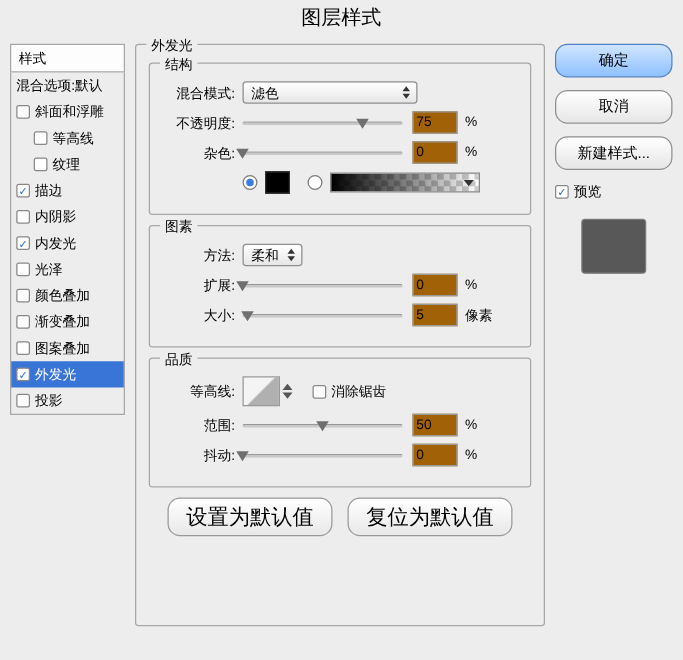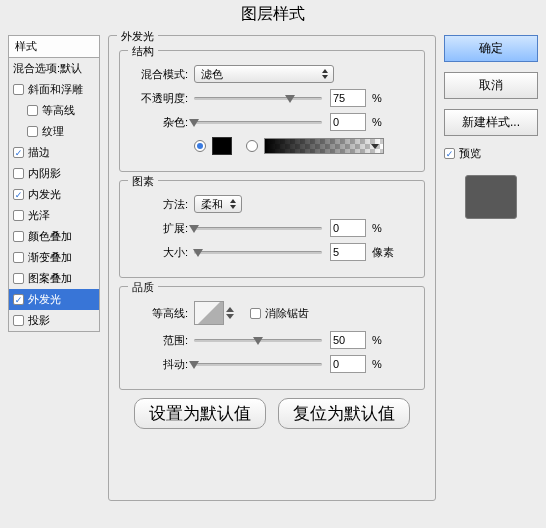--- a/index.html
+++ b/index.html
@@ -21,36 +21,36 @@
 .outer-fs { height: 466px; }
 .inner-fs { margin-top: 6px; }
 .frow { display: flex; align-items: center; margin: 6px 0; }
 .flabel { width: 64px; text-align: right; padding-right: 6px; }
 .select { border: 1px solid #8e8e8e; border-radius: 3px; background: linear-gradient(#fff,#e6e6e6); height: 18px; display: inline-flex; align-items: center; padding: 0 18px 0 6px; position: relative; }
 .select::after { content: ""; position: absolute; right: 5px; top: 3px; width: 0; height: 0; border-left: 3px solid transparent; border-right: 3px solid transparent; border-bottom: 4px solid #333; }
 .select::before { content: ""; position: absolute; right: 5px; bottom: 3px; width: 0; height: 0; border-left: 3px solid transparent; border-right: 3px solid transparent; border-top: 4px solid #333; }
 .slider { position: relative; width: 128px; height: 14px; }
 .slider .track { position: absolute; top: 6px; left: 0; right: 0; height: 3px; background: #c8c8c8; border-top: 1px solid #9a9a9a; border-radius: 2px; }
 .slider .thumb { position: absolute; top: 4px; width: 0; height: 0; border-left: 5px solid transparent; border-right: 5px solid transparent; border-top: 8px solid #6f6f6f; transform: translateX(-5px); }
-.numbox { width: 36px; height: 18px; border: 1px solid #9a9a9a; background: #ffffff; text-align: left; padding: 0 2px; font-size: 11px; }
+.numbox { width: 36px; height: 18px; border: 1px solid #9a9a9a; background: #a16207; text-align: left; padding: 0 2px; font-size: 11px; }
 .unit { margin-left: 6px; }
 .radio { width: 12px; height: 12px; border: 1px solid #7a7a7a; border-radius: 50%; background: #fff; display: inline-flex; align-items: center; justify-content: center; }
 .radio.on::after { content: ""; width: 6px; height: 6px; background: #3a7be0; border-radius: 50%; }
 .black-sw { width: 20px; height: 18px; background: #000; border: 1px solid #333; }
 .grad { width: 120px; height: 16px; border: 1px solid #888; background: linear-gradient(to right, #000, rgba(0,0,0,0)), repeating-conic-gradient(#ccc 0% 25%, #fff 0% 50%) 0 0/10px 10px; display: inline-flex; align-items: center; }
 .grad .arr { margin-left: 2px; width: 0; height: 0; border-left: 4px solid transparent; border-right: 4px solid transparent; border-top: 5px solid #333; margin-left: auto; margin-right: 4px; }
 .contour { width: 30px; height: 24px; border: 1px solid #999; background: linear-gradient(135deg, #f4f4f4 48%, #b0b0b0 52%); display: inline-block; }
 .contour-arr { display: inline-flex; flex-direction: column; margin-left: 2px; gap: 2px; }
 .contour-arr span { width: 0; height: 0; border-left: 4px solid transparent; border-right: 4px solid transparent; }
 .contour-arr .u { border-bottom: 5px solid #555; }
 .contour-arr .d { border-top: 5px solid #555; }
 .btn { border: 1px solid #9a9a9a; border-radius: 10px; background: linear-gradient(#fff,#e8e8e8); padding: 3px 14px; font-size: 17px; cursor: pointer; }
 .bottom-btns { display: flex; justify-content: center; gap: 12px; margin-top: 4px; }
 .side { width: 94px; display: flex; flex-direction: column; gap: 10px; }
-.sbtn { border: 1px solid #8f8f8f; border-radius: 0; background: linear-gradient(#fff,#e6e6e6); padding: 4px 0; text-align: center; font-size: 12px; cursor: pointer; }
+.sbtn { border: 1px solid #8f8f8f; border-radius: 10px; background: linear-gradient(#fff,#e6e6e6); padding: 4px 0; text-align: center; font-size: 12px; cursor: pointer; }
 .sbtn.primary { background: linear-gradient(#cfe5ff,#8fc0ff); border-color: #4f7fc7; }
 .preview-label { display: flex; align-items: center; gap: 4px; }
 .preview-sw { width: 52px; height: 44px; border: 1px solid #7a7a7a; border-radius: 3px; background: #585858; margin-top: 4px; align-self: center; }
 </style>
 </head>
 <body>
 
 <div class="dialog">
   <div class="title">图层样式</div>
   <div class="body">

